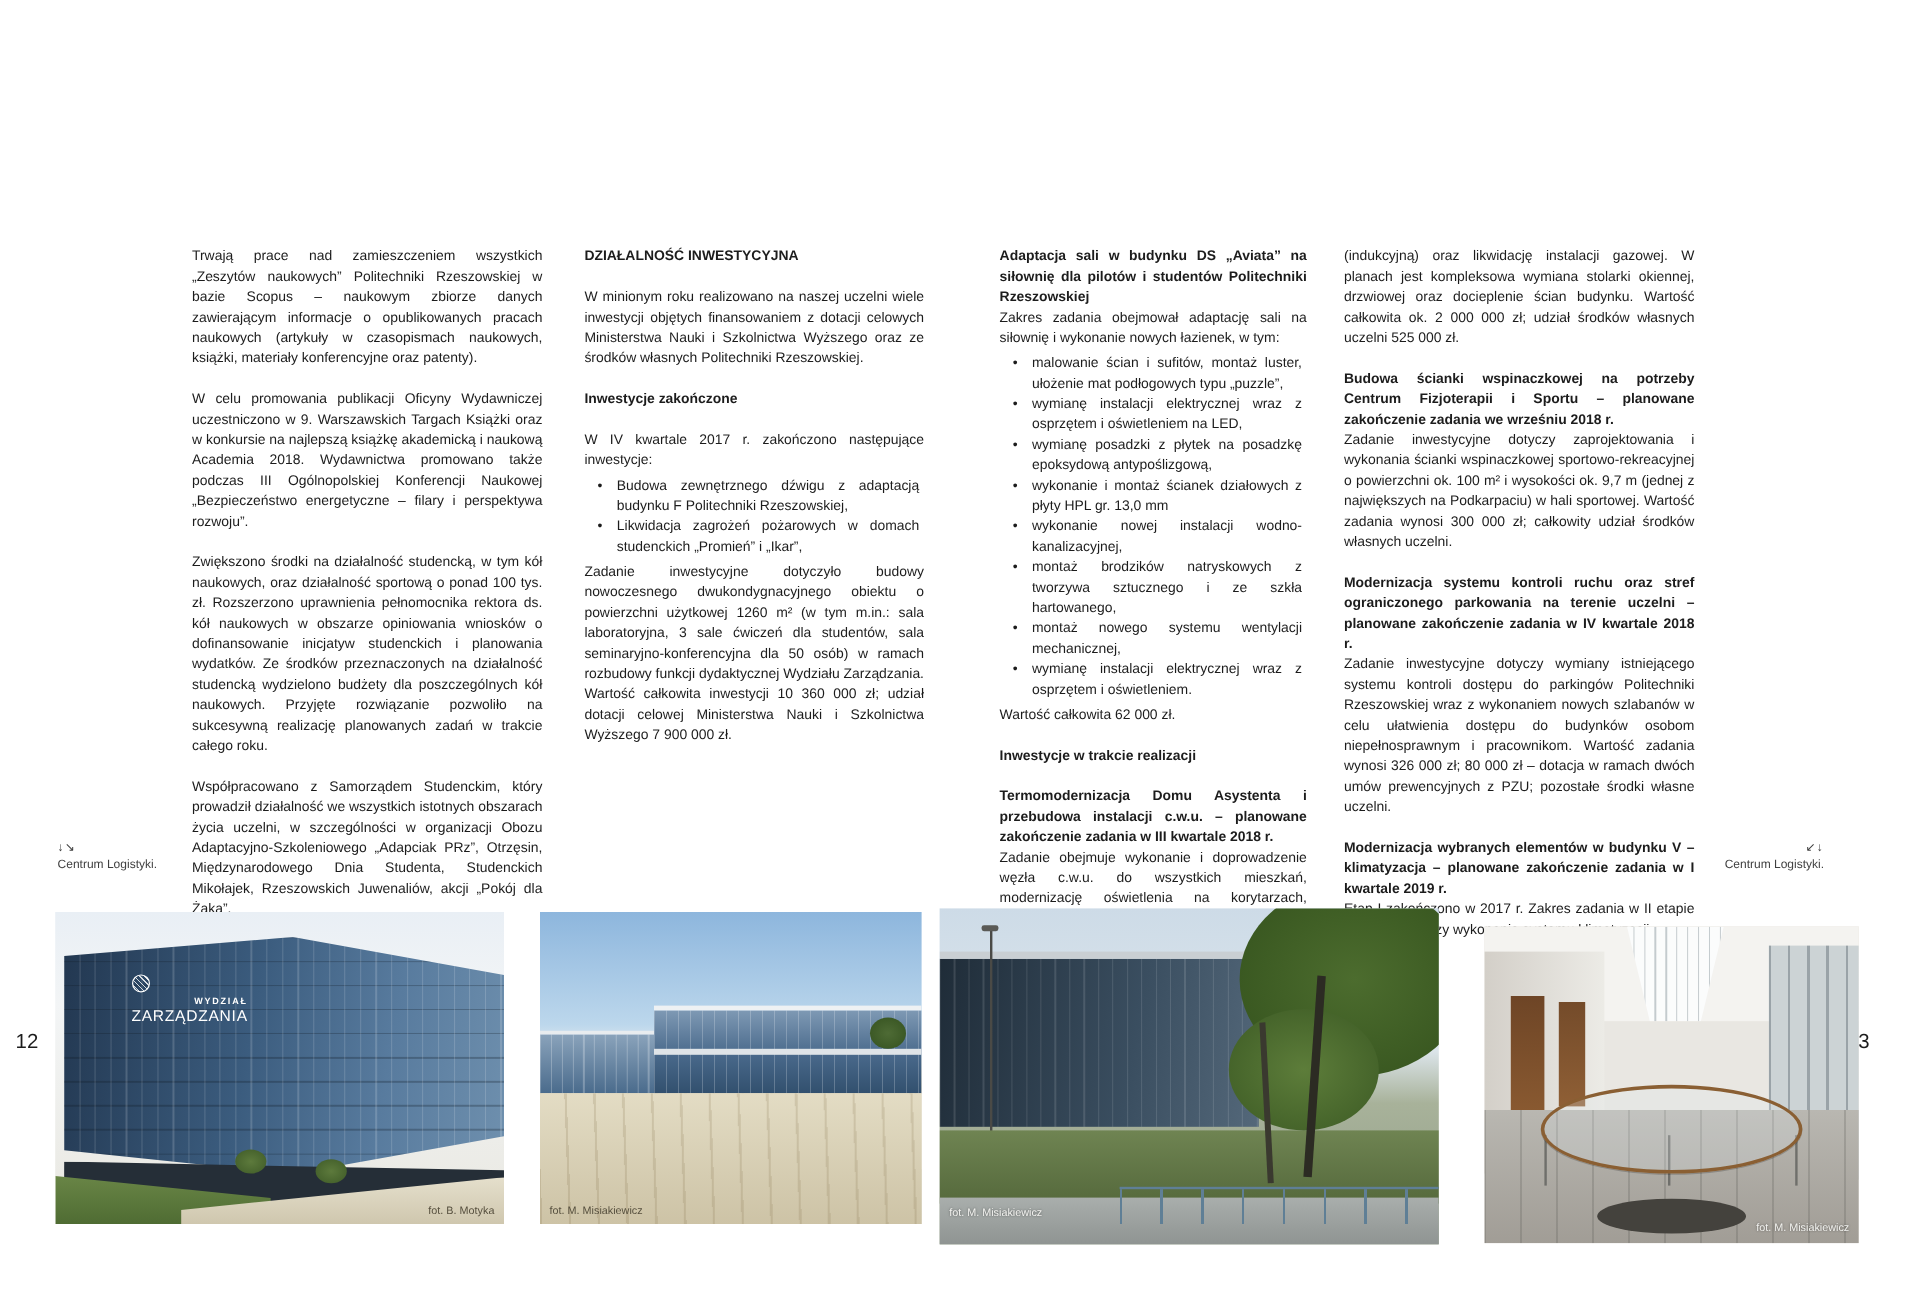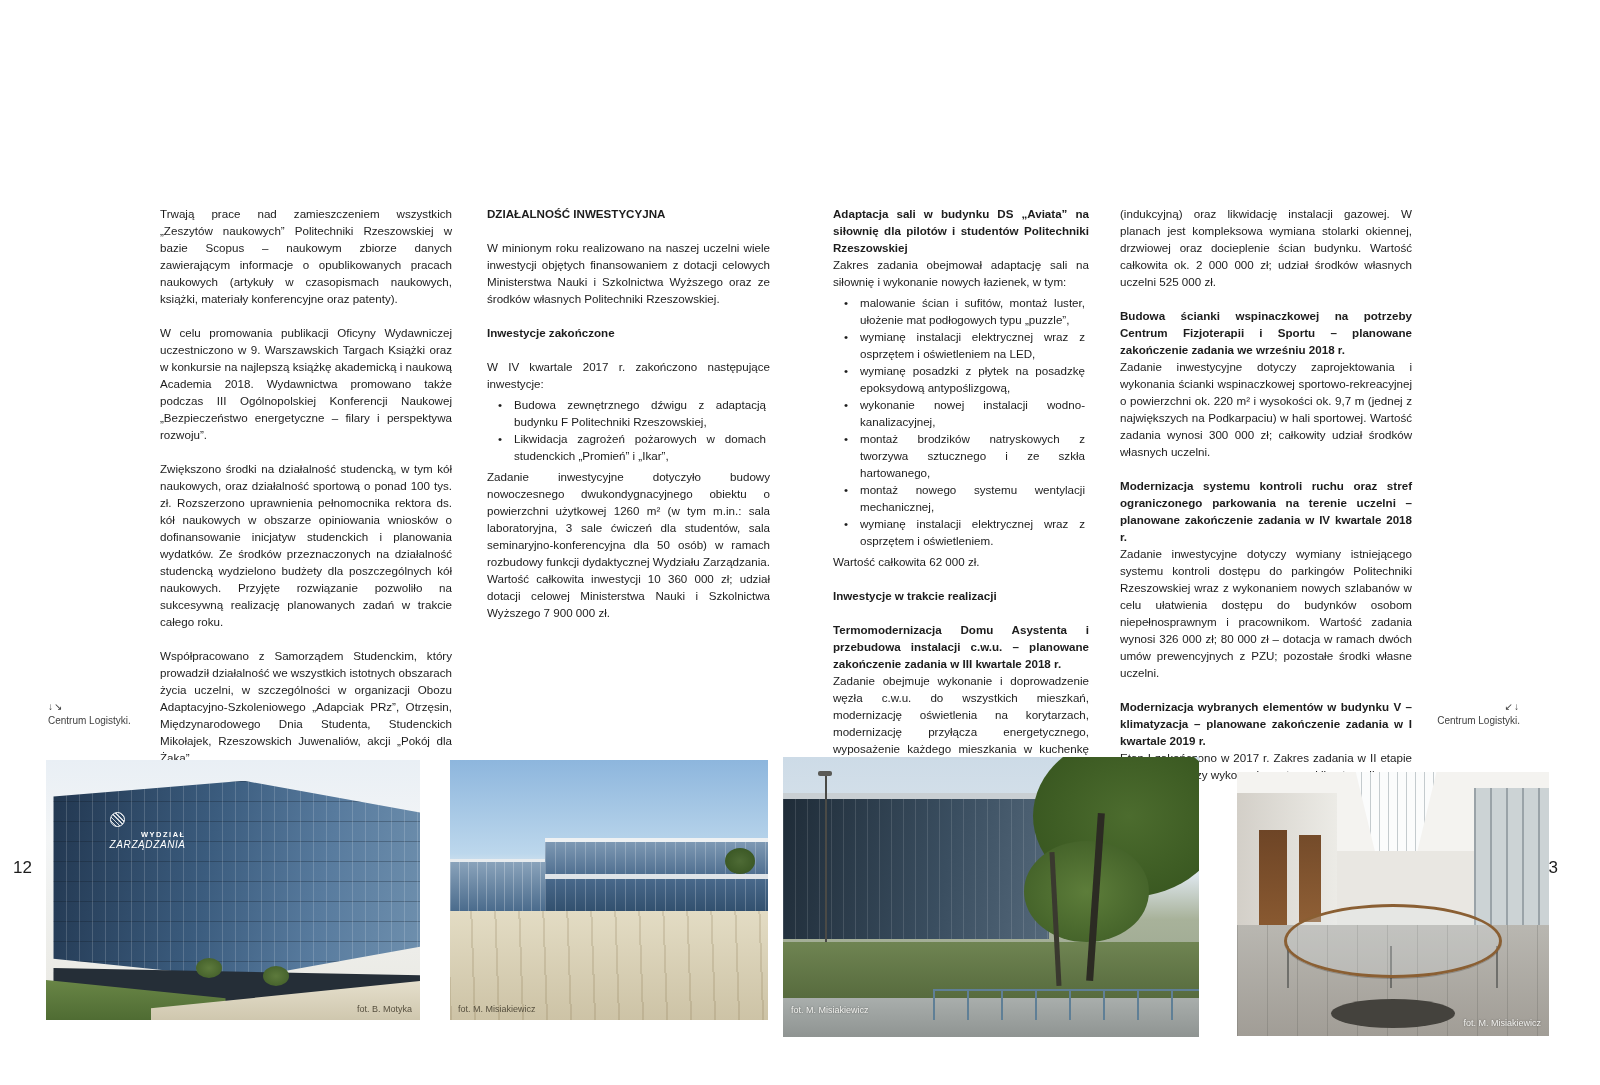--- a/index.html
+++ b/index.html
@@ -58,21 +58,21 @@
     background:linear-gradient(180deg,#74904e,#4f6c33);
     clip-path:polygon(0 30%, 100% 62%, 100% 100%, 0 100%); }
   .p1-path { right:0; bottom:0; width:72%; height:15%;
     background:linear-gradient(180deg,#e5dfcc,#cfc7ae);
     clip-path:polygon(0 70%, 100% 0, 100% 100%, 0 100%); }
   .p1-tree { width:26px; height:20px; border-radius:50%; background:radial-gradient(#5d7a3c,#3e5a27); bottom:16%; }
   .p1-sign { left:17%; top:20%; color:#ffffff; }
   .p1-logo { position:static; display:block; width:15px; height:15px; border:1.5px solid #fff; border-radius:50%; margin-bottom:3px;
     background:repeating-linear-gradient(45deg, rgba(255,255,255,.8) 0 1px, transparent 1px 3px); }
   .p1-sign .s1 { position:static; display:block; font-size:7.5px; letter-spacing:1.5px; font-weight:bold; }
-  .p1-sign .s2 { position:static; display:block; font-size:10px; letter-spacing:.6px;font-style:italic; }
+  .p1-sign .s2 { position:static; display:block; font-size:13px; letter-spacing:.6px; }
   
   .p2-wingL { left:0; top:38%; width:34%; height:20%;
     background:repeating-linear-gradient(90deg, rgba(255,255,255,.25) 0 1px, transparent 1px 9px),
                linear-gradient(180deg,#8aa3bb,#4a6b8c); border-top:3px solid #e8ecef; }
   .p2-main { left:30%; top:30%; width:70%; height:28%;
     background:repeating-linear-gradient(90deg, rgba(255,255,255,.22) 0 1px, transparent 1px 10px),
                linear-gradient(180deg,#7e99b4 0%,#48688a 55%,#32506e 100%); border-top:4px solid #eef1f3; }
   .p2-band { left:30%; top:44%; width:70%; height:5px; background:#dfe4e8; }
   .p2-plaza { left:0; bottom:0; width:100%; height:42%;
     background:repeating-linear-gradient(88deg, rgba(120,100,60,.18) 0 2px, transparent 2px 24px),
@@ -140,34 +140,35 @@
       </ul>
       <div class="pg">Zadanie inwestycyjne dotyczyło budowy nowoczesnego dwukondygnacyjnego obiektu o powierzchni użytkowej 1260 m² (w tym m.in.: sala laboratoryjna, 3 sale ćwiczeń dla studentów, sala seminaryjno-konferencyjna dla 50 osób) w ramach rozbudowy funkcji dydaktycznej Wydziału Zarządzania. Wartość całkowita inwestycji 10 360 000 zł; udział dotacji celowej Ministerstwa Nauki i Szkolnictwa Wyższego 7 900 000 zł.</div>
     </div>
   <div class="col col-3">
       <div class="hd">Adaptacja sali w budynku DS „Aviata” na siłownię dla pilotów i studentów Politechniki Rzeszowskiej</div>
       <div class="pg">Zakres zadania obejmował adaptację sali na siłownię i wykonanie nowych łazienek, w tym:</div>
       <ul class="blist">
         <li>malowanie ścian i sufitów, montaż luster, ułożenie mat podłogowych typu „puzzle”,</li>
         <li>wymianę instalacji elektrycznej wraz z osprzętem i oświetleniem na LED,</li>
         <li>wymianę posadzki z płytek na posadzkę epoksydową antypoślizgową,</li>
+        <li>wykonanie i montaż ścianek działowych z płyty HPL gr. 13,0 mm</li>
         <li>wykonanie nowej instalacji wodno-kanalizacyjnej,</li>
         <li>montaż brodzików natryskowych z tworzywa sztucznego i ze szkła hartowanego,</li>
         <li>montaż nowego systemu wentylacji mechanicznej,</li>
         <li>wymianę instalacji elektrycznej wraz z osprzętem i oświetleniem.</li>
       </ul>
       <div class="pg gap">Wartość całkowita 62 000 zł.</div>
       <div class="hd gap">Inwestycje w trakcie realizacji</div>
       <div class="hd">Termomodernizacja Domu Asystenta i przebudowa instalacji c.w.u. – planowane zakończenie zadania w III kwartale 2018 r.</div>
       <div class="pg">Zadanie obejmuje wykonanie i doprowadzenie węzła c.w.u. do wszystkich mieszkań, modernizację oświetlenia na korytarzach, modernizację przyłącza energetycznego, wyposażenie każdego mieszkania w kuchenkę elektryczną</div>
     </div>
   <div class="col col-4">
       <div class="pg gap">(indukcyjną) oraz likwidację instalacji gazowej. W planach jest kompleksowa wymiana stolarki okiennej, drzwiowej oraz docieplenie ścian budynku. Wartość całkowita ok. 2 000 000 zł; udział środków własnych uczelni 525 000 zł.</div>
       <div class="hd">Budowa ścianki wspinaczkowej na potrzeby Centrum Fizjoterapii i Sportu – planowane zakończenie zadania we wrześniu 2018 r.</div>
-      <div class="pg gap">Zadanie inwestycyjne dotyczy zaprojektowania i wykonania ścianki wspinaczkowej sportowo-rekreacyjnej o powierzchni ok. 220 m² i wysokości ok. 9,7 m (jednej z największych na Podkarpaciu) w hali sportowej. Wartość zadania wynosi 300 000 zł; całkowity udział środków własnych uczelni.</div>
+      <div class="pg gap">Zadanie inwestycyjne dotyczy zaprojektowania i wykonania ścianki wspinaczkowej sportowo-rekreacyjnej o powierzchni ok. 100 m² i wysokości ok. 9,7 m (jednej z największych na Podkarpaciu) w hali sportowej. Wartość zadania wynosi 300 000 zł; całkowity udział środków własnych uczelni.</div>
       <div class="hd">Modernizacja systemu kontroli ruchu oraz stref ograniczonego parkowania na terenie uczelni – planowane zakończenie zadania w IV kwartale 2018 r.</div>
       <div class="pg gap">Zadanie inwestycyjne dotyczy wymiany istniejącego systemu kontroli dostępu do parkingów Politechniki Rzeszowskiej wraz z wykonaniem nowych szlabanów w celu ułatwienia dostępu do budynków osobom niepełnosprawnym i pracownikom. Wartość zadania wynosi 326 000 zł; 80 000 zł – dotacja w ramach dwóch umów prewencyjnych z PZU; pozostałe środki własne uczelni.</div>
       <div class="hd">Modernizacja wybranych elementów w budynku V – klimatyzacja – planowane zakończenie zadania w I kwartale 2019 r.</div>
       <div class="pg">Etap I zakończono w 2017 r. Zakres zadania w II etapie realizacji dotyczy wykonania systemu klimatyzacji</div>
     </div>
 
   <div class="note note-left">
     <span class="arrows">↓↘</span>
     <span>Centrum Logistyki.</span>
   </div>

